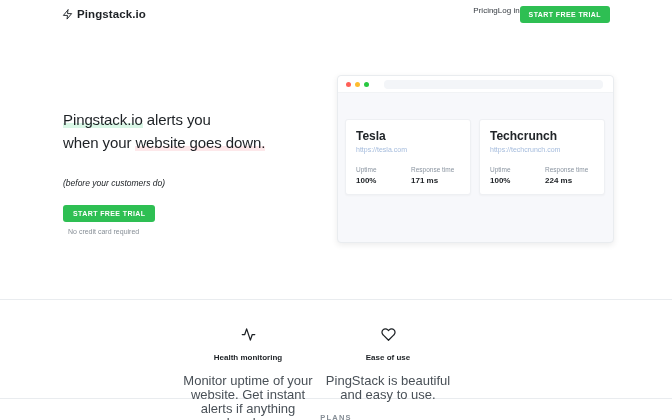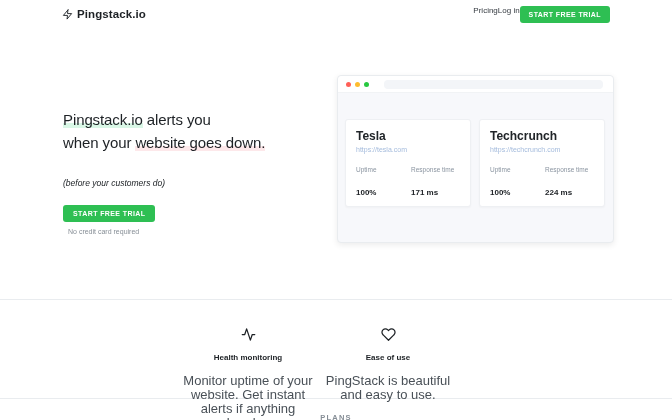--- a/index.html
+++ b/index.html
@@ -42,21 +42,21 @@
     background:#f3f5f8; border-radius:4px; }
   .cards { display:flex; gap:8px; padding:26px 7px 0 7px; }
   .site-card { width:126px; background:#fff; border:1px solid #eef0f3;
     border-radius:3px; padding:9px 10px; box-shadow:0 1px 2px rgba(0,0,0,.03); }
   .site-name { font-size:12px; font-weight:700; color:#212529; }
   .site-url { font-size:7px; color:#a4bbdc; margin-top:3px; }
   .site-stats { display:flex; margin-top:13px; }
   .stat { min-width:45px; }
   .stat + .stat { margin-left:10px; }
   .stat-label { font-size:6.5px; color:#8a94a0; }
-  .stat-value { font-size:8px; font-weight:700; color:#212529; margin-top:15px; }
+  .stat-value { font-size:8px; font-weight:700; color:#212529; margin-top:3px; }
 
   
   .divider { position:absolute; left:0; width:672px; height:0; border-top:1px solid #e9ecef; }
   .divider-1 { top:299px; } .divider-2 { top:398px; }
 
   
   .features { position:absolute; top:327px; left:0; width:636px;
     display:flex; justify-content:center; }
   .feature { width:140px; text-align:center; }
   .feature-icon { color:#1d2125; }

